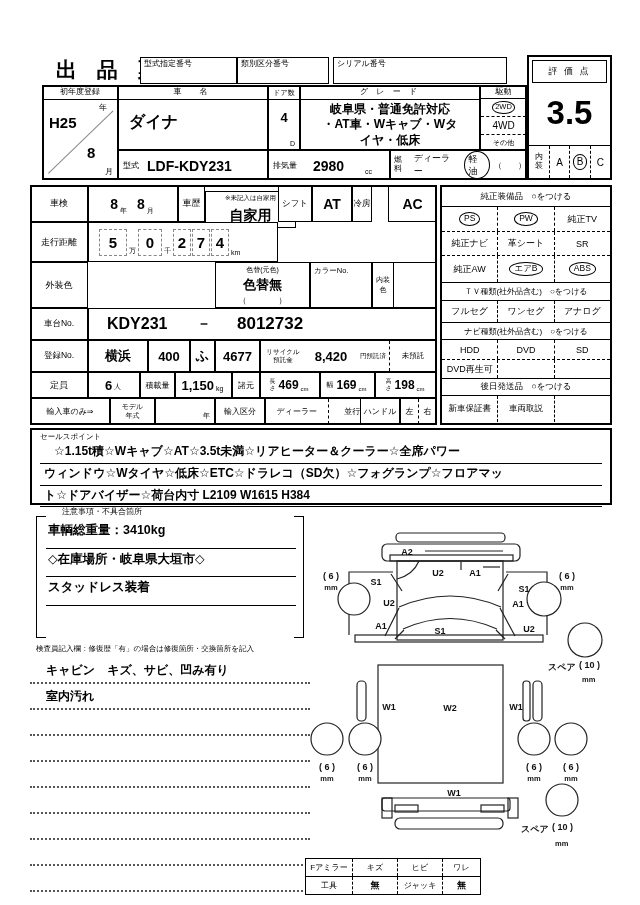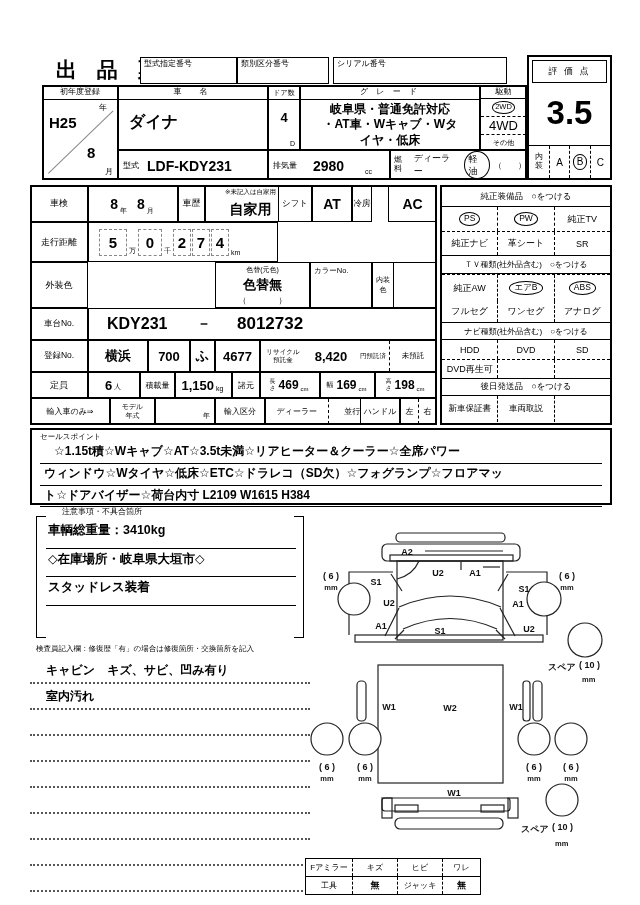--- a/index.html
+++ b/index.html
@@ -76,21 +76,21 @@
     <div class="ctr lbl" style="height:13px;border-bottom:1px solid #000;letter-spacing:3px">グ レ ー ド</div>
     <div class="ctr val pre" style="height:50px;font-size:12px;line-height:1.3">岐阜県・普通免許対応
 ・AT車・Wキャブ・Wタ
 イヤ・低床</div>
   </div>
   <div class="cell" style="left:480px;top:85px;width:47px;height:65px">
     <div class="ctr lbl" style="height:12px;border-bottom:1px solid #000">駆動</div>
     <div class="ctr" style="height:17px">
       <span class="circle" style="font-size:7.5px;padding:0 2px">2WD</span>
     </div>
-    <div class="ctr" style="height:17px;border-top:1px dashed #000;font-size:13px">4WD</div>
+    <div class="ctr" style="height:17px;border-top:1px dashed #000;font-size:10px">4WD</div>
     <div class="ctr" style="height:16px;border-top:1px dashed #000;font-size:7px">その他</div>
   </div>
   <div class="cell" style="left:118px;top:150px;width:150px;height:30px">
     <span class="abs lbl" style="left:4px;top:11px">型式</span>
     <span class="abs val" style="left:28px;top:7px;font-size:14px">LDF-KDY231</span>
   </div>
   <div class="cell" style="left:268px;top:150px;width:122px;height:30px">
     <span class="abs lbl" style="left:4px;top:11px">排気量</span>
     <span class="abs val" style="left:44px;top:7px;font-size:14px">2980</span>
     <span class="abs" style="left:96px;top:17px;font-size:7px">cc</span>
@@ -104,21 +104,21 @@
   <div class="abs" style="left:42px;top:85px;width:485px;height:95px;border:2px solid #000;pointer-events:none"></div>
 
   <div class="cell ctr" style="left:30px;top:185px;width:58px;height:37px;font-size:9px">車検</div>
   <div class="cell ctr" style="left:88px;top:185px;width:90px;height:37px">
     <span class="val" style="font-size:14px">8</span>
     <span class="unit">年</span>
     <span class="val" style="font-size:14px;margin-left:8px">8</span>
     <span class="unit">月</span>
   </div>
   <div class="cell ctr" style="left:178px;top:185px;width:27px;height:37px;font-size:9px">車歴</div>
-  <div class="cell" style="left:205px;top:185px;width:91px;height:37px">
+  <div class="cell" style="left:205px;top:191px;width:91px;height:37px">
     <div class="ctr" style="height:12px;font-size:6.5px">※未記入は自家用</div>
     <div class="ctr val" style="height:23px;font-size:14px">自家用</div>
   </div>
   <div class="cell ctr" style="left:278px;top:185px;width:34px;height:37px;font-size:8.5px">シフト</div>
   <div class="cell ctr val" style="left:312px;top:185px;width:40px;height:37px;font-size:14px">AT</div>
   <div class="cell ctr" style="left:352px;top:185px;width:20px;height:37px;font-size:8.5px">冷房</div>
   <div class="cell ctr val" style="left:388px;top:185px;width:49px;height:37px;font-size:14px">AC</div>
 
   <div class="cell ctr" style="left:30px;top:222px;width:58px;height:40px;font-size:9px">走行距離</div>
   <div class="cell" style="left:88px;top:222px;width:190px;height:40px;display:flex;align-items:center;padding-left:10px">
@@ -149,21 +149,21 @@
 
   <div class="cell ctr" style="left:30px;top:308px;width:58px;height:32px;font-size:8.5px">車台No.</div>
   <div class="cell" style="left:88px;top:308px;width:349px;height:32px">
     <span class="abs val" style="left:18px;top:6px;font-size:16px">KDY231</span>
     <span class="abs val" style="left:108px;top:6px;font-size:14px">－</span>
     <span class="abs val" style="left:148px;top:5px;font-size:17px">8012732</span>
   </div>
 
   <div class="cell ctr" style="left:30px;top:340px;width:58px;height:32px;font-size:8.5px">登録No.</div>
   <div class="cell ctr val" style="left:88px;top:340px;width:60px;height:32px;font-size:13px">横浜</div>
-  <div class="cell ctr val" style="left:148px;top:340px;width:42px;height:32px;font-size:13px">700</div>
+  <div class="cell ctr val" style="left:148px;top:340px;width:42px;height:32px;font-size:13px">400</div>
   <div class="cell ctr val" style="left:190px;top:340px;width:25px;height:32px;font-size:13px">ふ</div>
   <div class="cell ctr val" style="left:215px;top:340px;width:45px;height:32px;font-size:13px">4677</div>
   <div class="cell" style="left:260px;top:340px;width:177px;height:32px;display:flex">
     <div class="ctr pre" style="width:44px;font-size:6.5px;line-height:1.2">リサイクル
 預託金</div>
     <div class="ctr val" style="width:52px;font-size:13px">8,420</div>
     <div class="ctr" style="width:32px;font-size:6.5px">円預託済</div>
     <div class="ctr dashL" style="flex:1;font-size:7.5px">未預託</div>
   </div>
 
@@ -223,30 +223,30 @@
       <div class="pcol dashL">
           <span class="circle" style="font-size:8.5px">PW</span>
         </div>
       <div class="pcol dashL">純正TV</div>
     </div>
     <div class="prow" style="height:24px;border-top:1px dashed #000">
       <div class="pcol">純正ナビ</div>
       <div class="pcol dashL">革シート</div>
       <div class="pcol dashL">SR</div>
     </div>
-    <div class="prow ctr" style="height:19px;font-size:8px;border-top:1.5px solid #000;border-bottom:1px solid #000">ＴＶ種類(社外品含む)　○をつける</div>
     <div class="prow" style="height:27px;border-top:1px dashed #000">
       <div class="pcol">純正AW</div>
       <div class="pcol dashL">
           <span class="circle" style="font-size:8.5px">エアB</span>
         </div>
       <div class="pcol dashL">
           <span class="circle" style="font-size:8.5px">ABS</span>
         </div>
     </div>
+    <div class="prow ctr" style="height:19px;font-size:8px;border-top:1.5px solid #000;border-bottom:1px solid #000">ＴＶ種類(社外品含む)　○をつける</div>
     <div class="prow" style="height:21px">
       <div class="pcol">フルセグ</div>
       <div class="pcol dashL">ワンセグ</div>
       <div class="pcol dashL">アナログ</div>
     </div>
     <div class="prow ctr" style="height:18px;font-size:8px;border-top:1.5px solid #000;border-bottom:1px solid #000">ナビ種類(社外品含む)　○をつける</div>
     <div class="prow" style="height:19px">
       <div class="pcol">HDD</div>
       <div class="pcol dashL">DVD</div>
       <div class="pcol dashL">SD</div>

